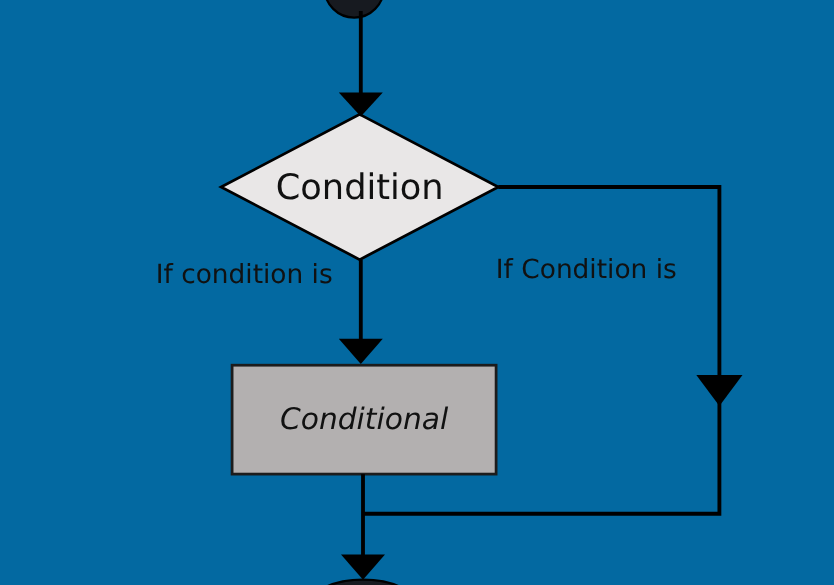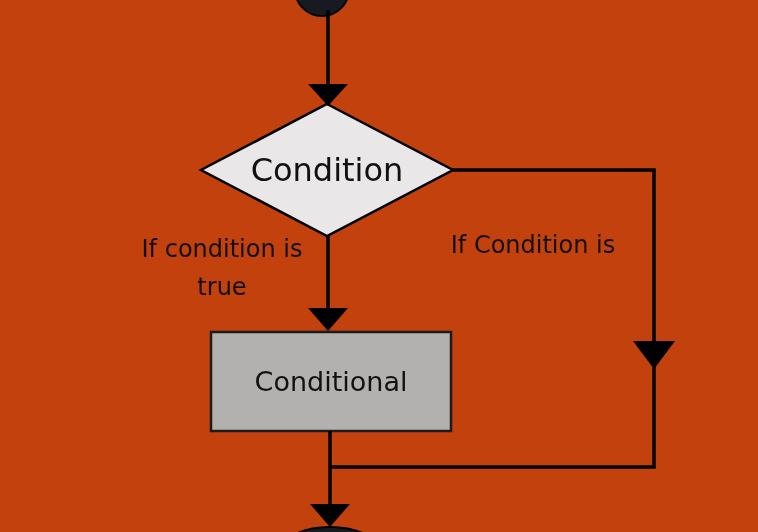--- a/index.html
+++ b/index.html
@@ -4,21 +4,21 @@
 <style>
   html, body {
     margin: 0;
     padding: 0;
     background: #ffffff;
   }
   .canvas {
     position: relative;
     width: 758px;
     height: 532px;
-    background: #c2410c;
+    background: #0369a1;
     overflow: hidden;
     font-family: "DejaVu Sans", "Liberation Sans", sans-serif;
     color: #111111;
   }
   svg.connectors {
     position: absolute;
     left: 0;
     top: 0;
   }
   .flow-line {
@@ -61,20 +61,21 @@
     left: 211px;
     top: 332px;
     width: 240px;
     height: 99px;
     display: flex;
     flex-direction: column;
     align-items: center;
     justify-content: center;
     font-size: 27px;
     line-height: 38px;
+    font-style: italic;
   }
   .true-label {
     left: 112px;
     top: 230px;
     width: 220px;
     font-size: 24px;
     line-height: 38px;
   }
   .false-label {
     left: 423px;
@@ -112,21 +113,20 @@
 
     <ellipse cx="330" cy="554" rx="52" ry="27" class="terminal" fill="#171a20"></ellipse>
   </svg>
 
   <div class="label condition-label">
     <span>Condition</span>
   </div>
 
   <div class="label true-label">
     <div>If condition is</div>
-    <div>true</div>
   </div>
 
   <div class="label false-label">
     <div>If Condition is</div>
   </div>
 
   <div class="label code-label">
     <div>Conditional</div>
   </div>
 

